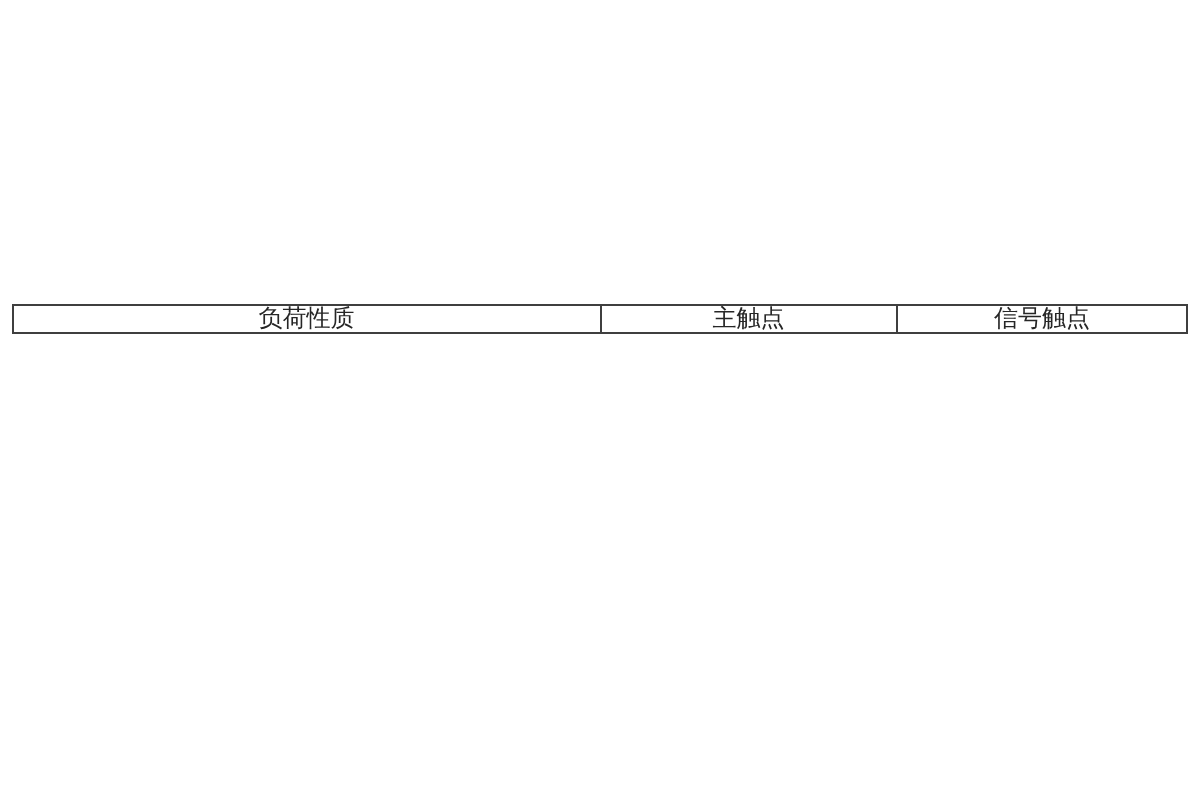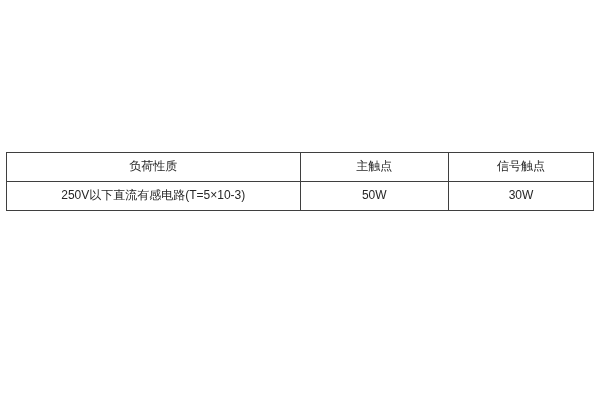--- a/index.html
+++ b/index.html
@@ -21,21 +21,21 @@
     position: absolute;
     left: 6px;
     top: 152px;
     width: 588px;
     border-collapse: collapse;
     table-layout: fixed;
   }
   .spec-table th,
   .spec-table td {
     border: 1.5px solid var(--border, #3f3f3f);
-    height: 29px;
+    height: 14px;
     padding: 0 16px;
     text-align: center;
     vertical-align: middle;
     font-size: 12px;
     font-weight: 400;
     color: var(--text, #262626);
     line-height: 1.1;
     white-space: nowrap;
     overflow: hidden;
   }
@@ -51,20 +51,15 @@
       <col style="width:24.7%">
     </colgroup>
     <thead>
       <tr>
         <th>负荷性质</th>
         <th>主触点</th>
         <th>信号触点</th>
       </tr>
     </thead>
     <tbody>
-      <tr>
-        <td>250V以下直流有感电路(T=5×10-3)</td>
-        <td>50W</td>
-        <td>30W</td>
-      </tr>
     </tbody>
   </table>
 </div>
 
 </body></html>

